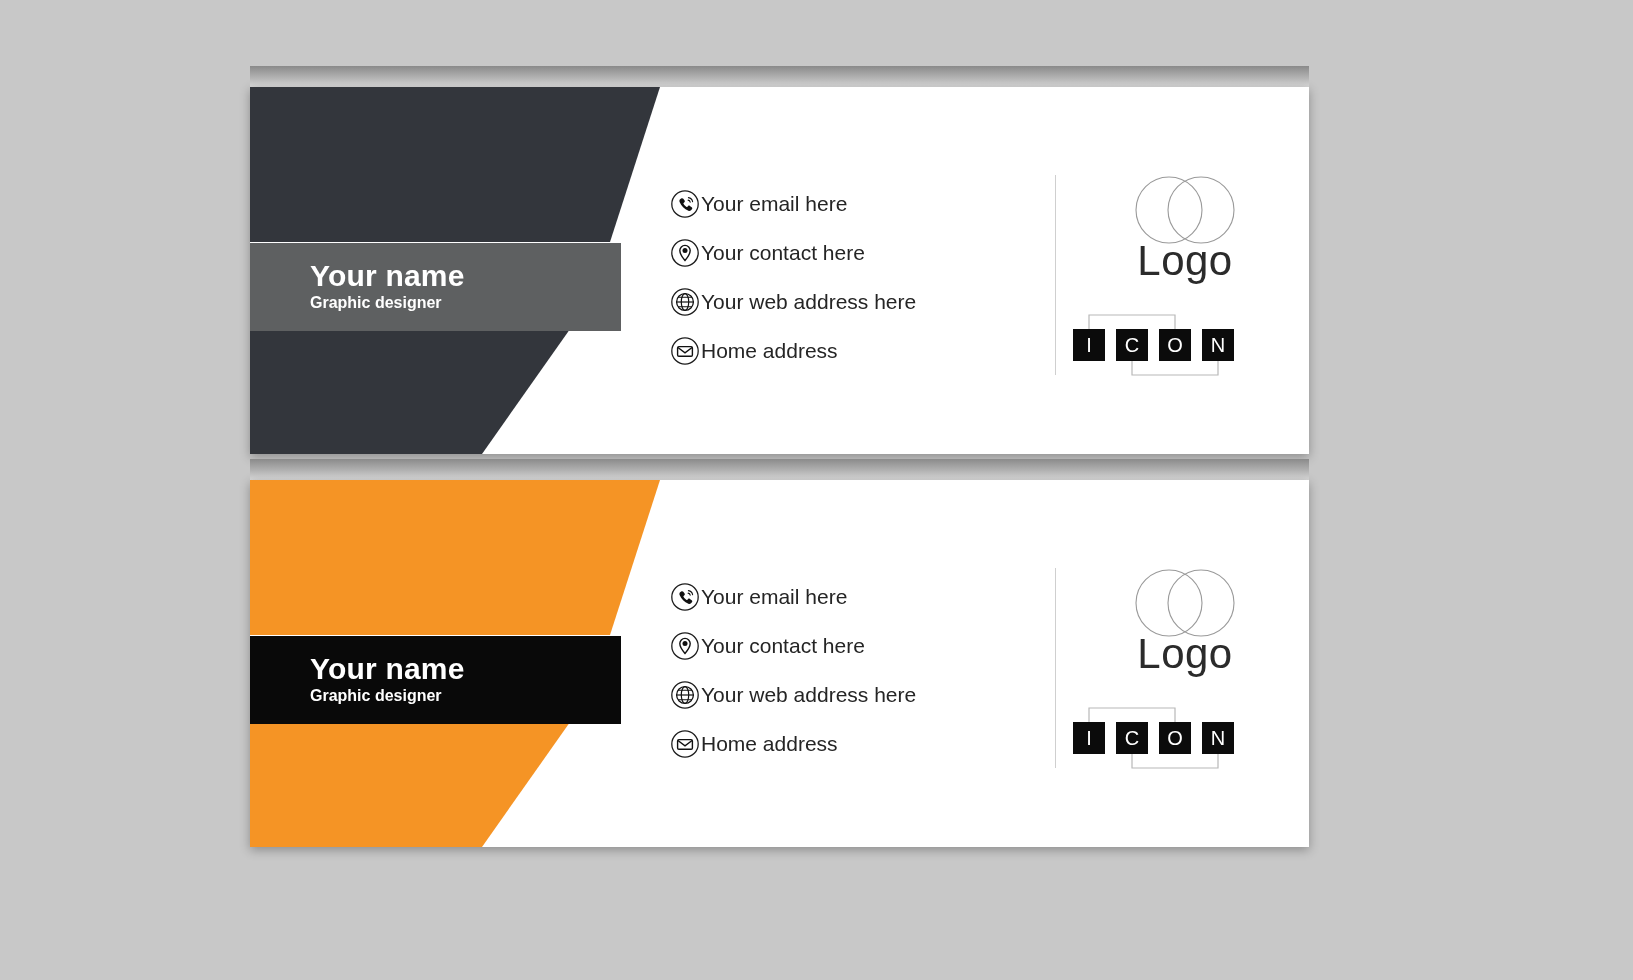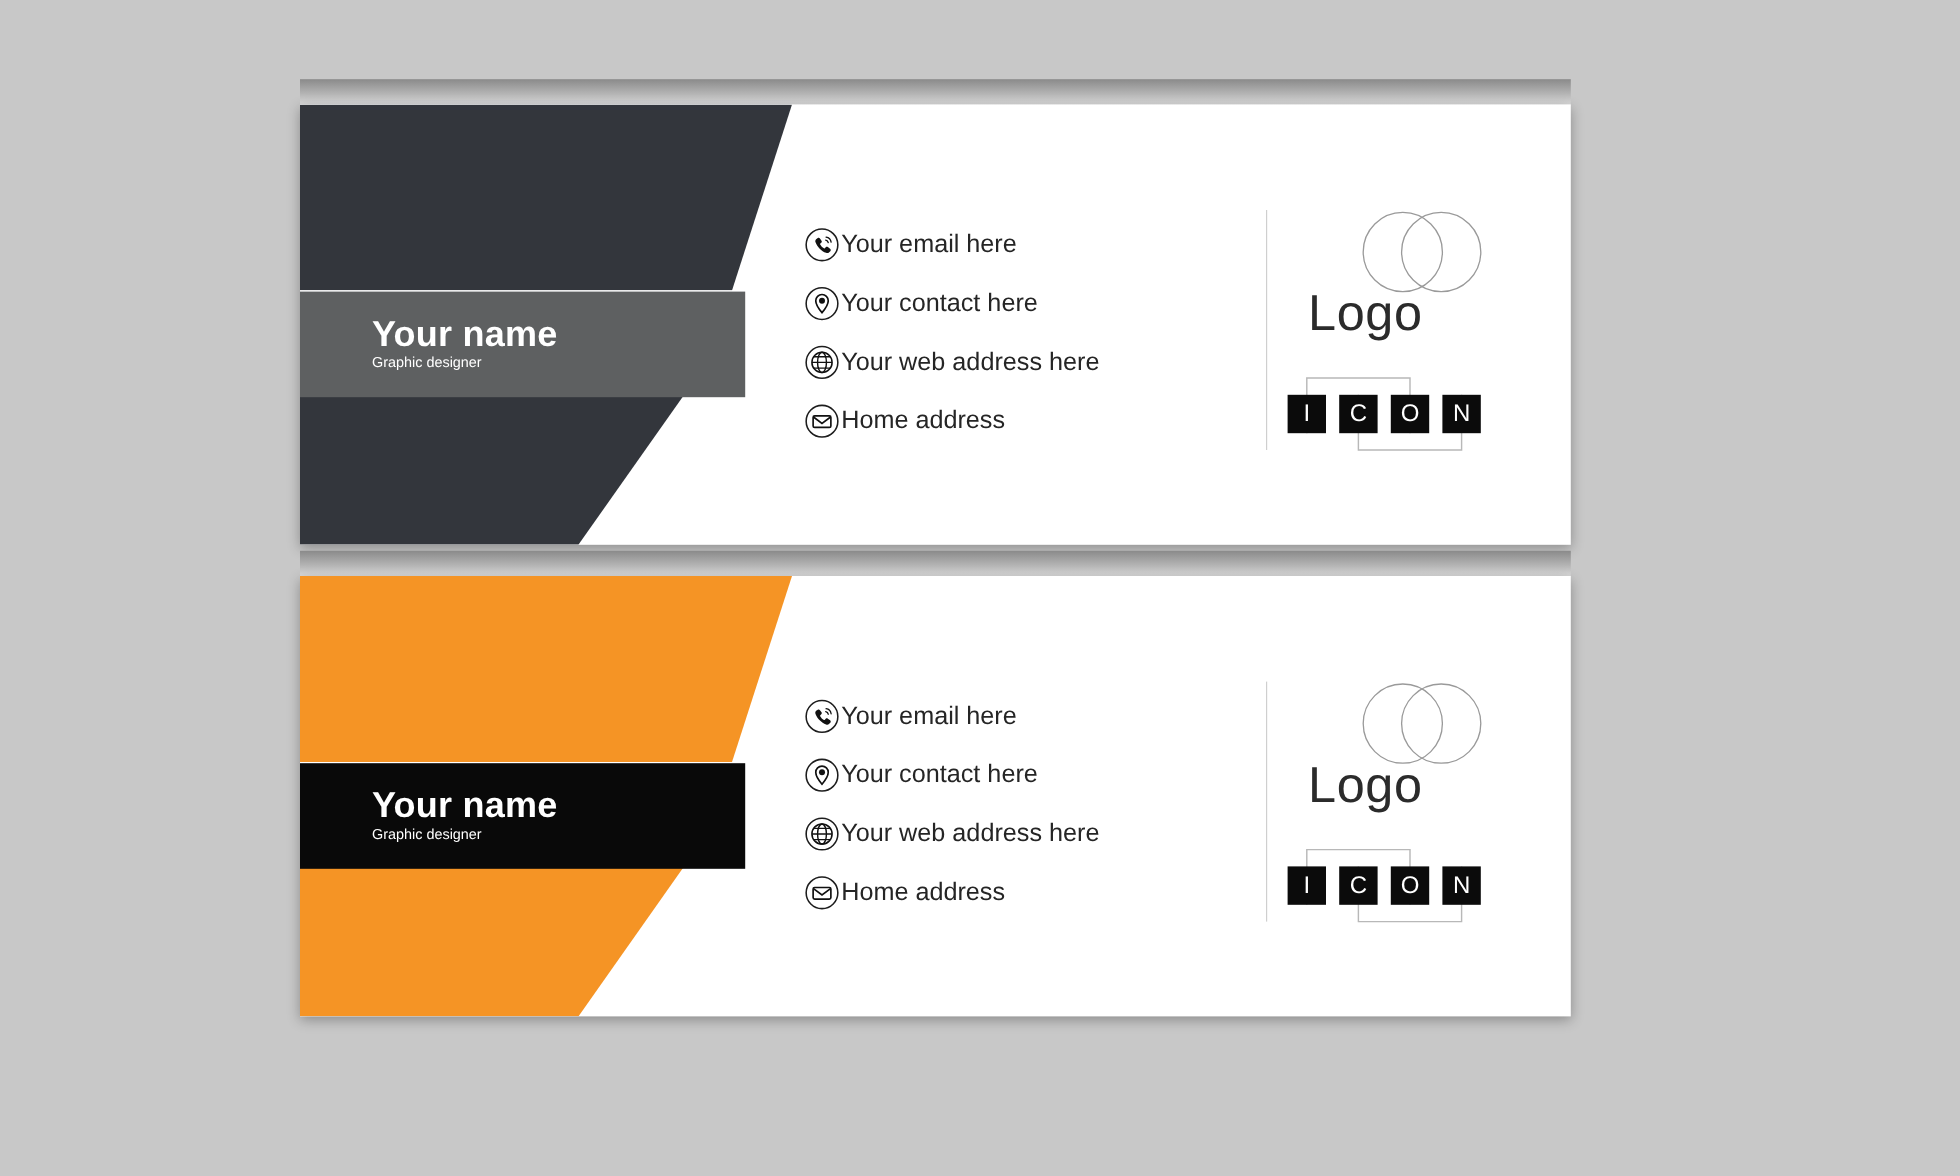--- a/index.html
+++ b/index.html
@@ -113,22 +113,22 @@
   .name-title {
     color: #ffffff;
     font-size: 30px;
     font-weight: bold;
     line-height: 1.02;
     letter-spacing: 0.2px;
     white-space: nowrap;
   }
   .name-sub {
     color: #ffffff;
-    font-size: 12px;
-    font-weight: 400;
+    font-size: 16px;
+    font-weight: 700;
     line-height: 1.25;
     margin-top: 1px;
     white-space: nowrap;
   }
 
   
   .contact-list {
     position: absolute;
     left: 420px;
     top: 92px;
@@ -162,20 +162,21 @@
     height: 200px;
     background: #cfcfcf;
   }
 
   
   .logo-block {
     position: absolute;
     left: 840px;
     top: 83px;
     width: 190px;
+    text-align: center;
   }
   .logo-mark { display: block; margin: 0 auto; }
   .logo-word {
     font-size: 42px;
     font-weight: 300;
     color: #2b2b2b;
     line-height: 1;
     margin-top: -10px;
     letter-spacing: 0.5px;
   }

